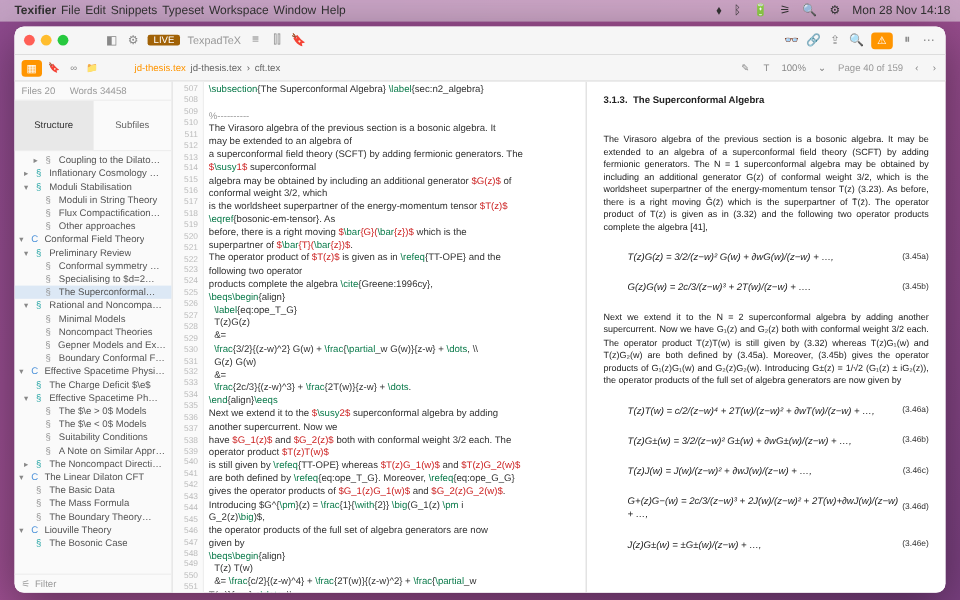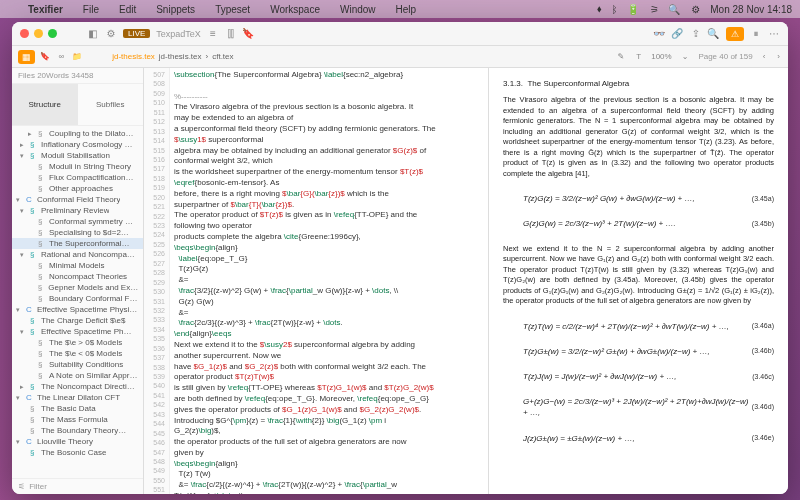--- a/index.html
+++ b/index.html
@@ -1,58 +1,58 @@
 <!DOCTYPE html>
 <html><head>
 <meta charset="utf-8">
 <style>
 *{margin:0;padding:0;box-sizing:border-box;font-family:-apple-system,BlinkMacSystemFont,"Helvetica Neue",sans-serif}
 body{background:linear-gradient(135deg,#8e4a8e 0%,#a05090 50%,#7a4080 100%);width:800px;height:500px;overflow:hidden;font-size:9px}
 .menubar{height:18px;background:rgba(250,250,250,0.5);backdrop-filter:blur(10px);display:flex;align-items:center;padding:0 8px;font-size:10px;color:#333}
-.menubar-left{display:flex;gap:20px;align-items:flex-start}
+.menubar-left{display:flex;gap:4px;align-items:flex-start}
 .menubar-right{margin-left:auto;display:flex;gap:10px;align-items:center}
 .apple-logo{font-size:11px}
 .window{position:absolute;top:22px;left:12px;right:12px;bottom:6px;background:#fff;border-radius:8px;box-shadow:0 10px 40px rgba(0,0,0,0.4);display:flex;flex-direction:column;overflow:hidden}
 .titlebar{height:24px;display:flex;align-items:center;padding:0 8px;background:#f6f6f6;border-bottom:1px solid #ddd}
 .traffic{display:flex;gap:5px}
 .tl{width:9px;height:9px;border-radius:50%}
 .tl.r{background:#ff5f56}.tl.y{background:#ffbd2e}.tl.g{background:#27c93f}
 .titlebar-center{margin-left:30px;display:flex;gap:6px;align-items:center;font-size:9px;color:#666}
 .titlebar-right{margin-left:auto;display:flex;gap:6px;align-items:center;color:#999}
 .icon-sm{width:12px;height:12px;display:inline-flex;align-items:center;justify-content:center;font-size:10px;color:#888}
 .live-badge{background:#a16207;color:#fff;padding:0 5px;border-radius:2px;font-size:8px}
 .toolbar2{height:22px;background:#f6f6f6;border-bottom:1px solid #ddd;display:flex;align-items:center;padding:0 6px;font-size:8px}
 .toolbar2-left{display:flex;gap:4px;align-items:center}
 .tb-btn{background:#ff9500;color:#fff;padding:2px 4px;border-radius:3px;font-size:9px}
 .tb-icon{color:#888;padding:2px}
 .breadcrumb{display:flex;gap:4px;color:#666;margin-left:24px}
 .toolbar2-right{margin-left:auto;display:flex;gap:8px;align-items:center;color:#888}
 .page-ind{color:#999;font-size:8px}
 .main{flex:1;display:flex;overflow:hidden}
 .sidebar{width:132px;background:#fafafa;border-right:1px solid #ddd;display:flex;flex-direction:column;font-size:8px}
-.sidebar-top{padding:3px 6px;color:#999;display:flex;border-bottom:1px solid #eee}
+.sidebar-top{padding:3px 6px;color:#999;display:flex;gap:12px;border-bottom:1px solid #eee}
 .sidebar-tabs{display:flex;border-bottom:1px solid #eee}
 .sidebar-tab{flex:1;text-align:center;padding:16px;font-size:8px;color:#666}
 .sidebar-tab.active{background:#e8e8e8;color:#333;font-weight:500}
 .tree{flex:1;overflow:auto;padding:2px 0}
 .tree-item{padding:1px 4px;display:flex;align-items:center;gap:2px;color:#555;white-space:nowrap;overflow:hidden;text-overflow:ellipsis;cursor:pointer}
 .tree-item.sel{background:#dce8f5}
 .tree-chev{width:8px;font-size:7px;color:#888}
 .tree-icon{width:9px;font-size:8px}
 .ti-blue{color:#4a90d9}
 .ti-teal{color:#3aa}
 .ti-gray{color:#999}
 .tree-label{overflow:hidden;text-overflow:ellipsis;font-size:8px}
 .lvl1{padding-left:8px}.lvl2{padding-left:16px}
 .sidebar-bottom{border-top:1px solid #eee;padding:3px 6px;color:#999;display:flex;align-items:center;gap:4px}
 .editor{flex:1;display:flex;overflow:hidden;font-family:Menlo,Monaco,monospace;font-size:8px;line-height:1.35;background:#fff}
 .gutter{width:26px;background:#fafafa;color:#bbb;text-align:right;padding:2px 4px 2px 0;border-right:1px solid #eee;font-size:7px}
 .code{flex:1;padding:2px 4px;color:#333;overflow:hidden;white-space:pre-wrap}.cmd{color:#0a7a4a}.math{color:#c22}.cmt{color:#999}
 .preview{width:300px;border-left:1px solid #ddd;background:#fff;padding:10px 14px;font-family:"Times New Roman",serif;font-size:7.5px;line-height:1.4;color:#222;overflow:hidden}
-.preview h4{font-size:8px;font-weight:normal;margin-bottom:6px}
+.preview h4{font-size:8px;font-weight:bold;margin-bottom:22px}
 .preview p{margin-bottom:5px;text-align:justify}
 .eq-row{display:flex;align-items:center;margin:14px 0}
 .eq{flex:1;padding-left:20px;font-style:italic;font-size:8px}
 .eq-num{font-size:7px;color:#333}
 .orange-btn{background:#ff9500;color:#fff;padding:2px 5px;border-radius:3px;font-size:9px}
 </style>
 </head>
 <body>
 
 <div class="menubar">

